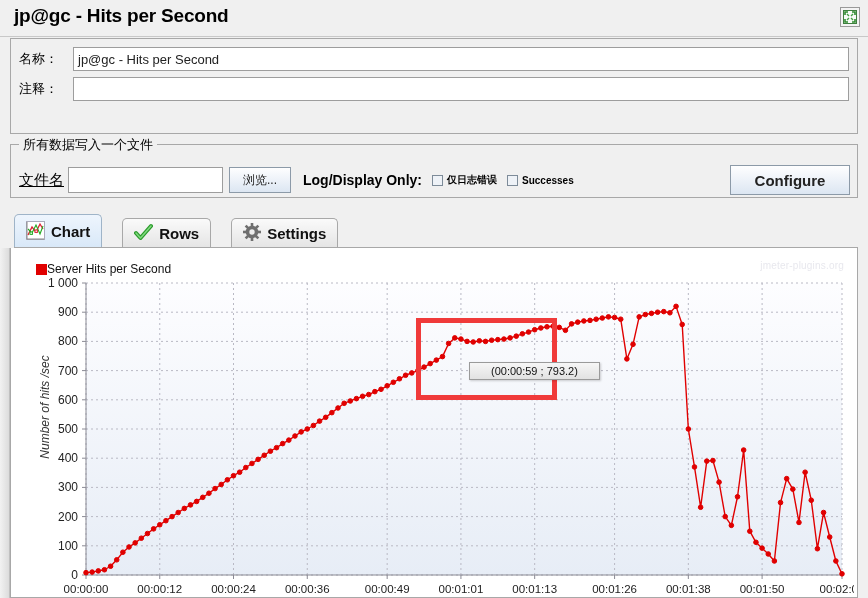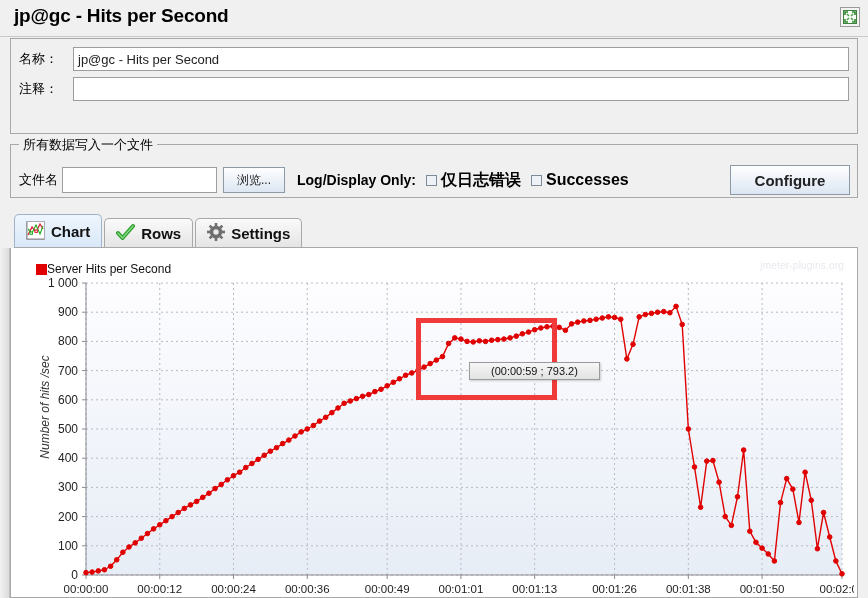--- a/index.html
+++ b/index.html
@@ -50,51 +50,51 @@
   
   .filegroup{
     position:absolute;left:10px;top:144px;width:848px;height:54px;
     border:1px solid #a8a8a8;box-sizing:border-box;background:#f0f0f0;
   }
   .grouptitle{
     position:absolute;left:8px;top:-9px;background:#f0f0f0;
     padding:0 4px;font-size:13px;color:#000;
   }
   .filerow{position:absolute;left:8px;top:22px;display:flex;align-items:center;gap:0px;}
-  .fn-label{font-size:13px;margin-right:4px;}
+  .fn-label{font-size:15px;margin-right:4px;text-decoration:underline;}
   .fn-input{
     width:155px;height:26px;background:#fff;border:1px solid #9d9d9d;box-sizing:border-box;
   }
   .btn{
     border:1px solid #8c9aa8;box-sizing:border-box;
     background:linear-gradient(#fefeff,#dce6f2);
     font-size:12px;color:#222;display:flex;align-items:center;justify-content:center;
     cursor:pointer;
   }
   .browse-btn{width:62px;height:26px;margin-left:6px;font-size:12px;}
   .logdisp{font-size:14px;font-weight:bold;margin-left:12px;white-space:nowrap;}
-  .cbwrap{display:inline-flex;align-items:center;gap:4px;margin-left:10px;font-size:16px;font-weight:bold;}
+  .cbwrap{display:inline-flex;align-items:center;gap:4px;margin-left:10px;font-size:10px;font-weight:bold;}
   .cbox{
     width:11px;height:11px;border:1px solid #7d8b99;background:#eef2f7;
     box-sizing:border-box;flex:none;cursor:pointer;
   }
   .configure-btn{
     position:absolute;right:7px;top:20px;width:120px;height:30px;
     font-size:15px;font-weight:bold;
   }
 
   
   .tabs{position:absolute;left:14px;top:214px;height:34px;display:flex;align-items:flex-end;}
   .tab{
     height:30px;display:flex;align-items:center;gap:6px;
     padding:8px 11px;box-sizing:border-box;
     border:1px solid #a8a8a8;border-bottom:none;
     border-radius:5px 5px 0 0;
     background:linear-gradient(#fafafa,#e4e4e4);
-    font-size:15px;font-weight:bold;color:#111;cursor:pointer;margin-right:2px;
+    font-size:15px;font-weight:bold;color:#111;cursor:pointer;margin-right:20px;
   }
   .tab.sel{
     height:34px;background:linear-gradient(#eef5fd,#d8e8f8);
     border-color:#9fb4c8;
   }
   .tabline{
     position:absolute;left:14px;top:247px;width:844px;height:1px;background:#a8a8a8;
   }
 
   

